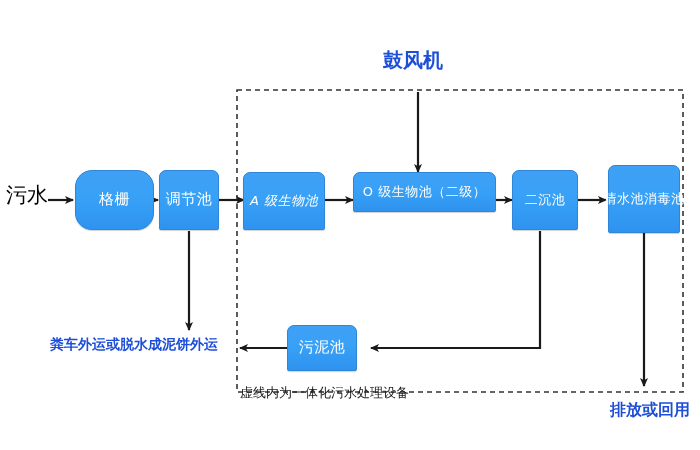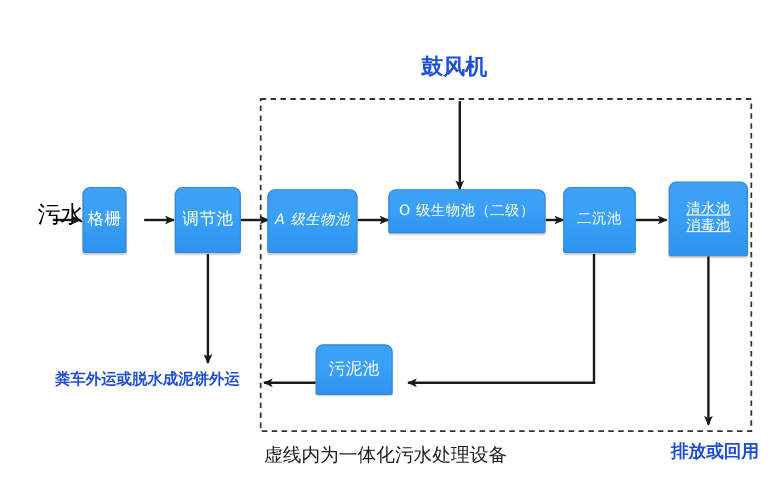--- a/index.html
+++ b/index.html
@@ -80,52 +80,52 @@
 
     <line x1="189" y1="231" x2="189" y2="330" stroke="#1a1a1a" stroke-width="2.2" marker-end="url(#arrowhead)"></line>
 
     <path d="M 540 231 L 540 348 L 371 348" fill="none" stroke="#1a1a1a" stroke-width="2.2" marker-end="url(#arrowhead)"></path>
 
     <line x1="287" y1="348" x2="240" y2="348" stroke="#1a1a1a" stroke-width="2.2" marker-end="url(#arrowhead)"></line>
 
     <line x1="644" y1="233" x2="644" y2="386" stroke="#1a1a1a" stroke-width="2.2" marker-end="url(#arrowhead)"></line>
   </svg>
 
-  <div class="node" style="left:75px; top:170px; width:40px; height:60px; font-size:15px;">
+  <div class="node" style="left:75px; top:170px; width:79px; height:60px; font-size:15px;border-radius:17px;">
     <span>格栅</span>
   </div>
 
   <div class="node" style="left:159px; top:170px; width:60px; height:60px; font-size:15px;text-align:center;">
     <span>调节池</span>
   </div>
 
   <div class="node" style="left:243px; top:172px; width:82px; height:58px; font-size:13px;font-style:italic;">
     <span>A 级生物池</span>
   </div>
 
   <div class="node" style="left:353px; top:172px; width:143px; height:40px; font-size:13px;">
     <span>O 级生物池（二级）</span>
   </div>
 
   <div class="node" style="left:512px; top:170px; width:66px; height:60px; font-size:13px;">
     <span>二沉池</span>
   </div>
 
-  <div class="node" style="left:608px; top:165px; width:72px; height:68px; font-size:13px; flex-direction:column;text-decoration:underline;">
+  <div class="node" style="left:608px; top:165px; width:72px; height:68px; font-size:13px; flex-direction:row;">
     <span>清水池</span>
     <span class="l2">消毒池</span>
   </div>
 
-  <div class="node" style="left:287px; top:313px; width:70px; height:46px; font-size:15px;">
+  <div class="node" style="left:287px; top:325px; width:70px; height:46px; font-size:15px;">
     <span>污泥池</span>
   </div>
 
-  <div class="free-label lbl-black" style="left:6px; top:181px; font-size:21px;margin-left:28px;">污水</div>
+  <div class="free-label lbl-black" style="left:6px; top:181px; font-size:21px;">污水</div>
 
   <div class="free-label lbl-blue" style="left:383px; top:47px; font-size:20px; font-weight:600;">鼓风机</div>
 
   <div class="free-label lbl-blue" style="left:50px; top:336px; font-size:14px; font-weight:600;">粪车外运或脱水成泥饼外运</div>
 
   <div class="free-label lbl-blue" style="left:610px; top:400px; font-size:16px; font-weight:600;">排放或回用</div>
 
-  <div class="free-label caption" style="left:240px; top:402px; font-size:17px;">虚线内为一体化污水处理设备</div>
+  <div class="free-label caption" style="left:240px; top:384px; font-size:13px;">虚线内为一体化污水处理设备</div>
 
 </div>
 
 </body></html>

